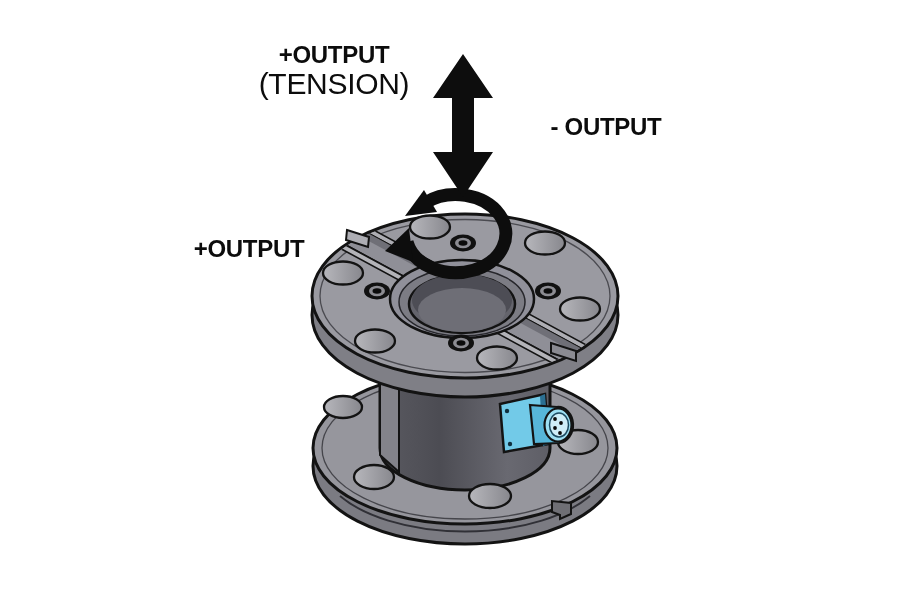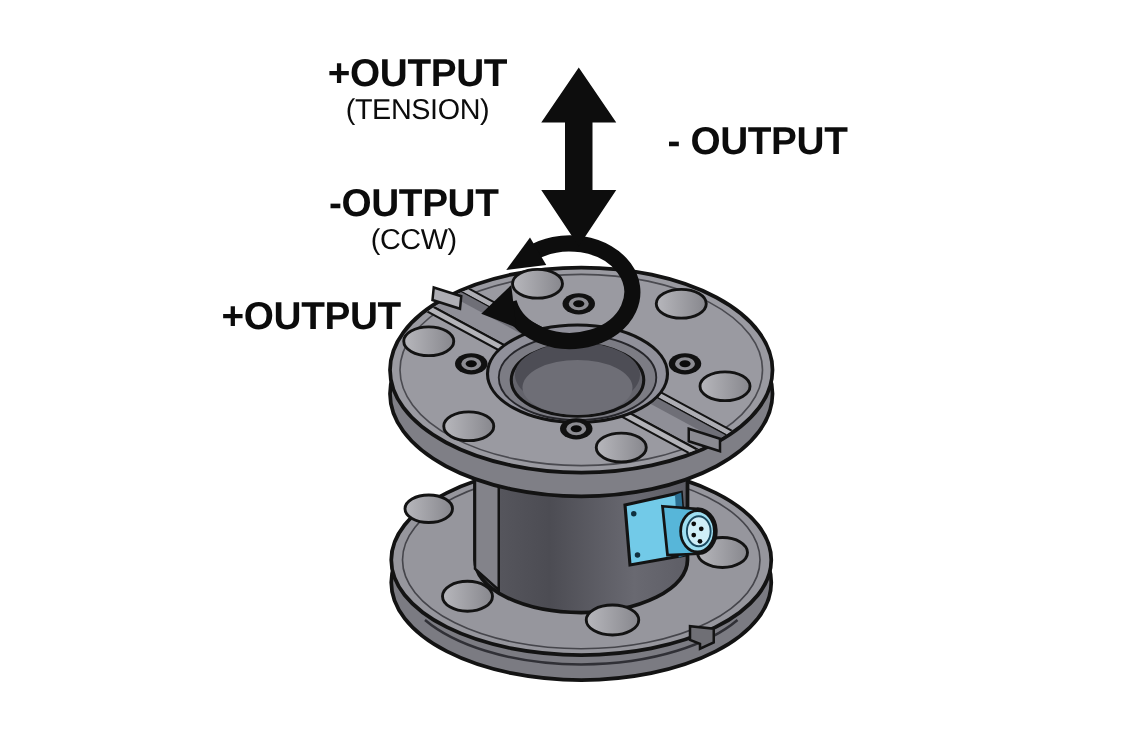--- a/index.html
+++ b/index.html
@@ -2,25 +2,25 @@
 <html><head>
 <meta charset="utf-8">
 <style>
   html,body{margin:0;padding:0;background:#ffffff;}
   .canvas{
     position:relative;width:900px;height:600px;background:#ffffff;overflow:hidden;
     font-family:"Liberation Sans", sans-serif;color:#0c0c0c;
   }
   svg{position:absolute;left:0;top:0;}
   .label{position:absolute;text-align:center;line-height:1.08;letter-spacing:-0.3px;}
-  .label .l1{font-weight:700;font-size:31px;}
-  .label .l2{font-weight:400;font-size:23px;}
+  .label .l1{font-weight:700;font-size:24px;}
+  .label .l2{font-weight:400;font-size:30px;}
   .label-tension{left:250px;top:42px;width:168px;}
   .label-ccw{left:250px;top:146px;width:162px;}
-  .label-compression{left:500px;top:96px;width:212px;}
+  .label-compression{left:500px;top:114px;width:212px;}
   .label-cw{left:168px;top:236px;width:162px;}
 </style>
 </head>
 <body>
 
 <div class="canvas">
 
   <svg width="900" height="600" viewBox="0 0 900 600">
     <defs>
       <linearGradient id="cylGrad" x1="0" y1="0" x2="1" y2="0">
@@ -138,24 +138,20 @@
     <g>
       <polygon points="463,54 493,98 474,98 474,152 493,152 463,197 433,152 452,152 452,98 433,98" fill="#0d0d0d"></polygon>
     </g>
   </svg>
 
   <div class="label label-tension">
     <div class="l1">+OUTPUT</div>
     <div class="l2">(TENSION)</div>
   </div>
 
-  <div class="label label-ccw">
-    <div class="l1">-OUTPUT</div>
-    <div class="l2">(CCW)</div>
-  </div>
 
   <div class="label label-compression">
     <div class="l1">- OUTPUT</div>
   </div>
 
   <div class="label label-cw">
     <div class="l1">+OUTPUT</div>
   </div>
 
 </div>

